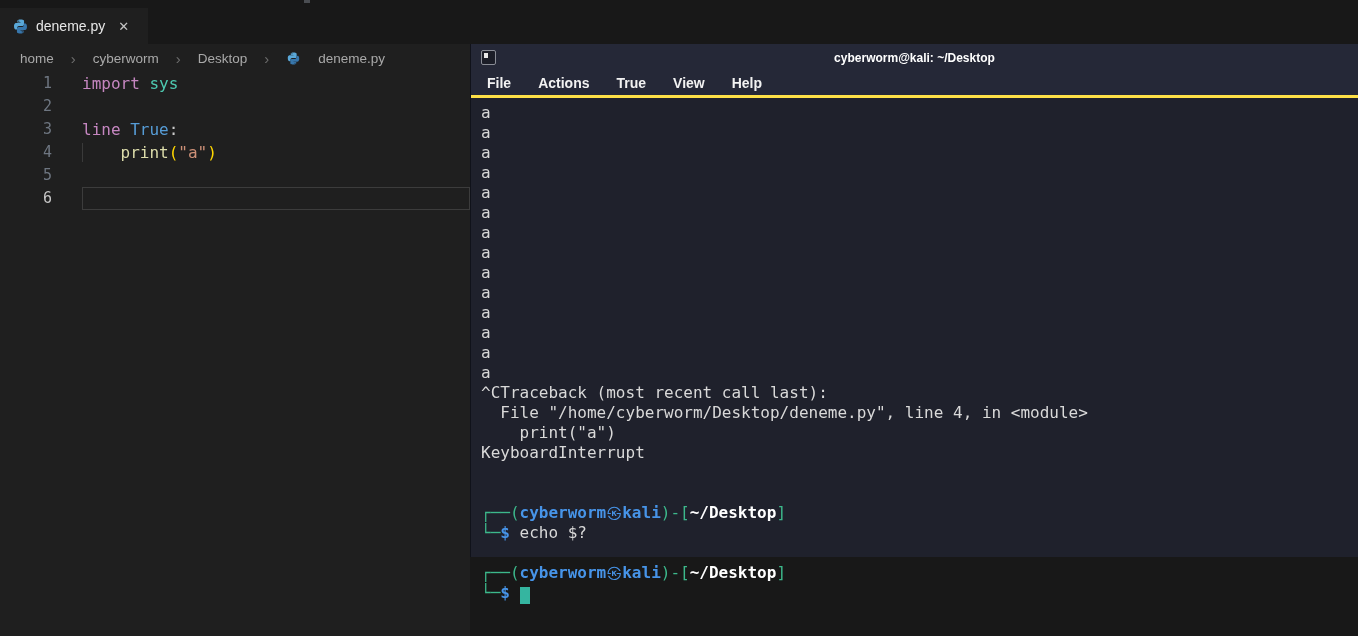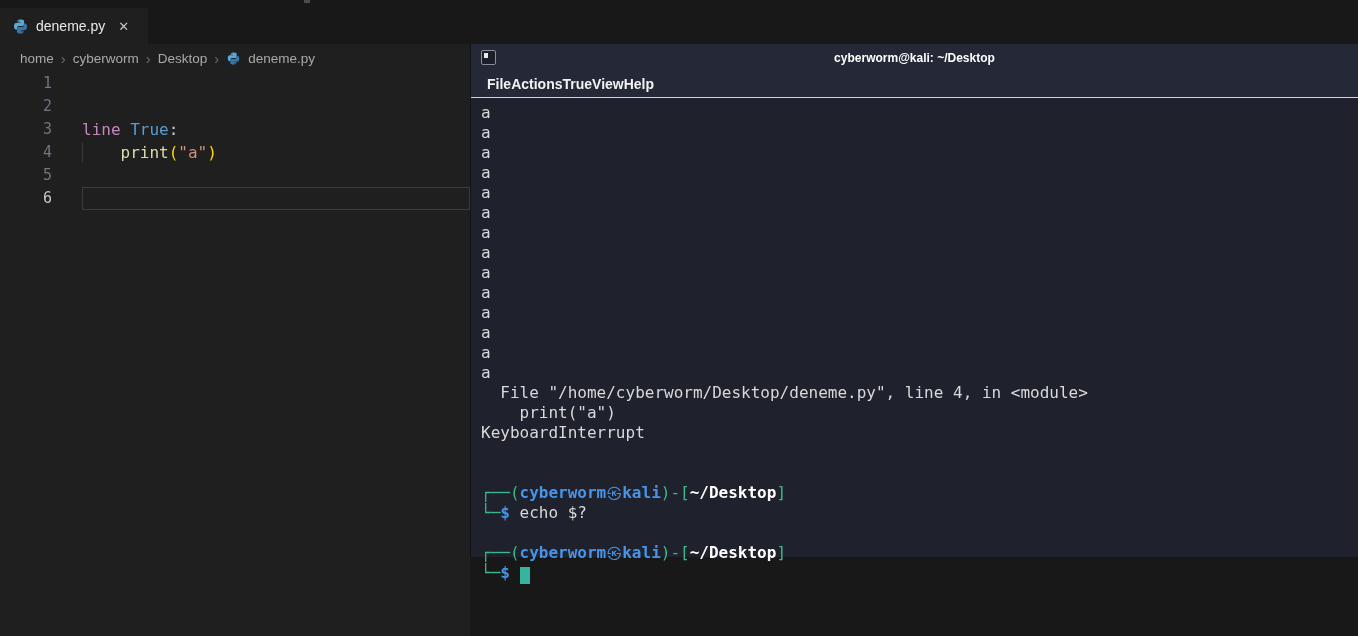--- a/index.html
+++ b/index.html
@@ -11,21 +11,21 @@
   .tabbar { position:absolute; left:0; top:0; width:1358px; height:44px; background:#181818; }
   .tab { position:absolute; left:0; top:8px; height:36px; width:148px; background:#1f1f1f;
     display:flex; align-items:center; padding:0 10px 0 12px; gap:7px; cursor:pointer; }
   .tab-label { color:#e7e7e7; font-size:14px; }
   .tab-close { color:#c5c5c5; font-size:13px; margin-left:6px; cursor:pointer; }
   .pyicon svg { width:17px; height:17px; display:block; }
   .artifact { position:absolute; left:304px; top:0; width:6px; height:3px; background:#4a4d52; }
 
   
   .editor { position:absolute; left:0; top:44px; width:470px; height:592px; background:#1f1f1f; }
-  .breadcrumb { height:28px; display:flex; align-items:center; padding-left:20px; gap:7px;
+  .breadcrumb { height:28px; display:flex; align-items:center; padding-left:20px; gap:17px;
     color:#a9a9a9; font-size:13.5px; }
   .breadcrumb .sep { color:#6d6d6d; font-size:15px; }
   .breadcrumb .crumb { cursor:pointer; }
   .breadcrumb .pyicon svg { width:15px; height:15px; }
   .code { margin-top:0; font-family:"DejaVu Sans Mono", monospace; font-size:16px; }
   .code-row { display:flex; height:23px; line-height:23px; align-items:stretch; }
   .ln { width:52px; text-align:right; color:#6e7681; font-size:15px; flex:0 0 52px; }
   .gut-gap { width:30px; flex:0 0 30px; }
   .code-text { flex:1; white-space:pre; }
   .code-row.current .code-text { border:1px solid #3c3c3c; }
@@ -37,22 +37,22 @@
 
   
   .terminal { position:absolute; left:470px; top:44px; width:888px; height:513px;
     background:#1f212c; border-left:1px solid #10121a; display:flex; flex-direction:column; }
   .titlebar { height:27px; background:#252837; position:relative; display:flex;
     align-items:center; justify-content:center; flex:0 0 27px; }
   .term-title { color:#ffffff; font-size:12px; font-weight:bold; }
   .term-icon { position:absolute; left:10px; top:6px; width:15px; height:15px;
     border:1px solid #8a8d96; border-radius:2px; background:#1b1d27; cursor:pointer; }
   .term-icon i { position:absolute; left:2px; top:2px; width:4px; height:5px; background:#e8e8e8; display:block; }
-  .menubar { height:27px; background:#252837; border-bottom:1px solid #fde047;
-    display:flex; align-items:center; padding-left:16px; flex:0 0 27px; }
+  .menubar { height:27px; background:#252837; border-bottom:3px solid #fde047;
+    display:flex; align-items:center; padding-left:16px; gap:27px; flex:0 0 27px; }
   .menu-item { color:#f2f2f2; font-size:14px; font-weight:600; cursor:pointer; }
   .term-content { flex:1; padding:5px 0 0 10px; font-family:"DejaVu Sans Mono", monospace;
     font-size:16px; line-height:20px; color:#d9d9d9; cursor:text; }
   .term-line { height:20px; white-space:pre; }
   .c-f { color:#d9d9d9; }
   .c-g { color:#3cb88b; }
   .c-b { color:#4794e8; font-weight:bold; }
   .c-bl { color:#4794e8; }
   .c-w { color:#ffffff; font-weight:bold;text-align:center; }
   .block-cursor { display:inline-block; width:10px; height:17px; background:#35b5a0;
@@ -90,20 +90,21 @@
     <path fill="#5aa8d8" d="M15.9 3c-6.1 0-5.7 2.7-5.7 2.7v2.8h5.8v.8H8s-4.2-.5-4.2 6.2 3.7 6.1 3.7 6.1h2.2v-2.9s-.1-3.7 3.6-3.7h5.9s3.5.1 3.5-3.4V5.8S23.3 3 15.9 3zm-3.2 1.9a1.1 1.1 0 1 1 0 2.2 1.1 1.1 0 0 1 0-2.2z"></path>
     <path fill="#3776ab" d="M16.1 29c6.1 0 5.7-2.7 5.7-2.7v-2.8H16v-.8h8s4.2.5 4.2-6.2-3.7-6.1-3.7-6.1h-2.2v2.9s.1 3.7-3.6 3.7h-5.9s-3.5-.1-3.5 3.4v5.8S8.7 29 16.1 29zm3.2-1.9a1.1 1.1 0 1 1 0-2.2 1.1 1.1 0 0 1 0 2.2z"></path>
   </svg>
 </span>
         <span class="crumb">deneme.py</span>
       </div>
     <div class="code" id="code">
         <div class="code-row">
           <span class="ln">1</span>
           <span class="gut-gap"></span>
+          <span class="code-text"><span class="c-kw">import</span><span class="c-pl"> </span><span class="c-ty">sys</span></span>
         </div>
         <div class="code-row">
           <span class="ln">2</span>
           <span class="gut-gap"></span>
           <span class="code-text"></span>
         </div>
         <div class="code-row">
           <span class="ln">3</span>
           <span class="gut-gap"></span>
           <span class="code-text"><span class="c-kw">line</span><span class="c-pl"> </span><span class="c-co">True</span><span class="c-pl">:</span></span>
@@ -148,20 +149,21 @@
         <div class="term-line"><span class="c-f">a</span></div>
         <div class="term-line"><span class="c-f">a</span></div>
         <div class="term-line"><span class="c-f">a</span></div>
         <div class="term-line"><span class="c-f">a</span></div>
         <div class="term-line"><span class="c-f">a</span></div>
         <div class="term-line"><span class="c-f">a</span></div>
         <div class="term-line"><span class="c-f">a</span></div>
         <div class="term-line"><span class="c-f">a</span></div>
         <div class="term-line"><span class="c-f">a</span></div>
         <div class="term-line"><span class="c-f">a</span></div>
+        <div class="term-line"><span class="c-f">^CTraceback (most recent call last):</span></div>
         <div class="term-line"><span class="c-f">  File "/home/cyberworm/Desktop/deneme.py", line 4, in &lt;module&gt;</span></div>
         <div class="term-line"><span class="c-f">    print("a")</span></div>
         <div class="term-line"><span class="c-f">KeyboardInterrupt</span></div>
         <div class="term-line"></div>
         <div class="term-line"></div>
         <div class="term-line"><span class="c-g">┌──(</span><span class="c-b">cyberworm</span><span class="c-bl">㉿</span><span class="c-b">kali</span><span class="c-g">)-[</span><span class="c-w">~/Desktop</span><span class="c-g">]</span></div>
         <div class="term-line"><span class="c-g">└─</span><span class="c-b">$</span><span class="c-f"> echo $?</span></div>
         <div class="term-line"></div>
         <div class="term-line"><span class="c-g">┌──(</span><span class="c-b">cyberworm</span><span class="c-bl">㉿</span><span class="c-b">kali</span><span class="c-g">)-[</span><span class="c-w">~/Desktop</span><span class="c-g">]</span></div>
         <div class="term-line"><span class="c-g">└─</span><span class="c-b">$</span><span class="c-f"> </span><span class="block-cursor"></span></div>

